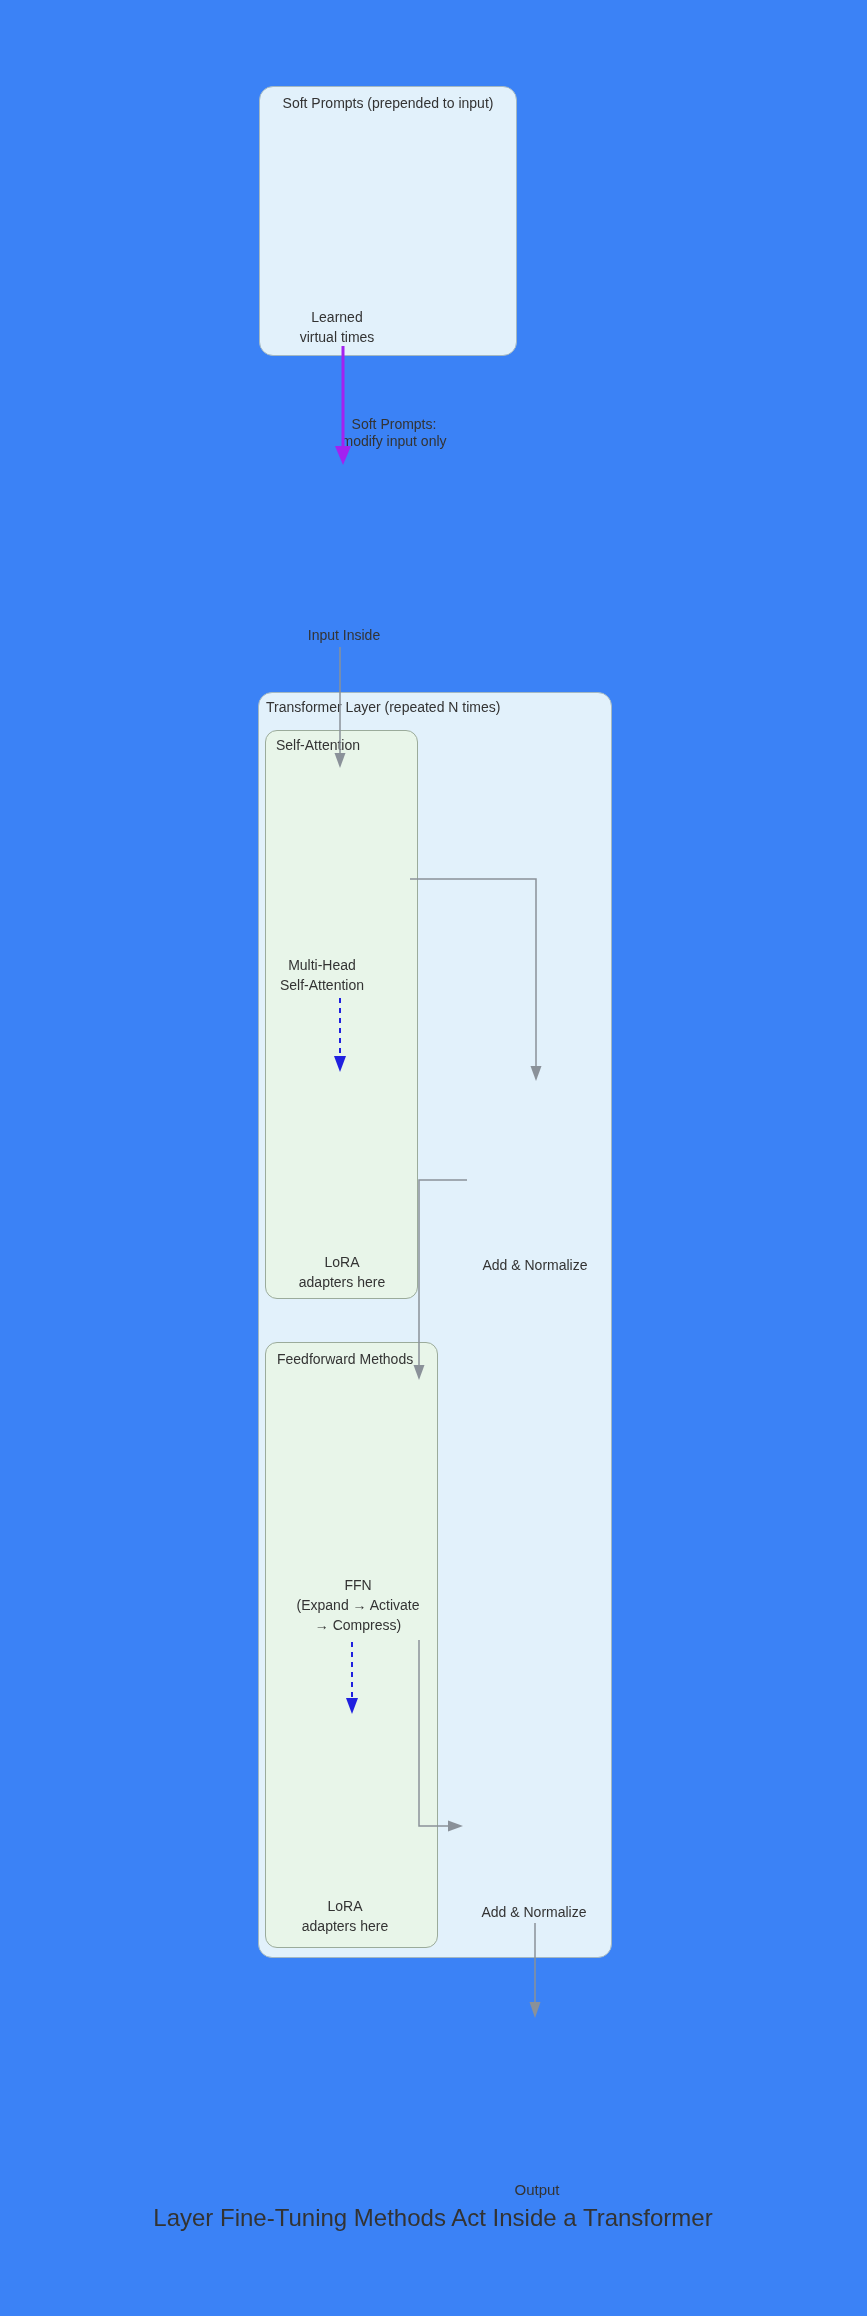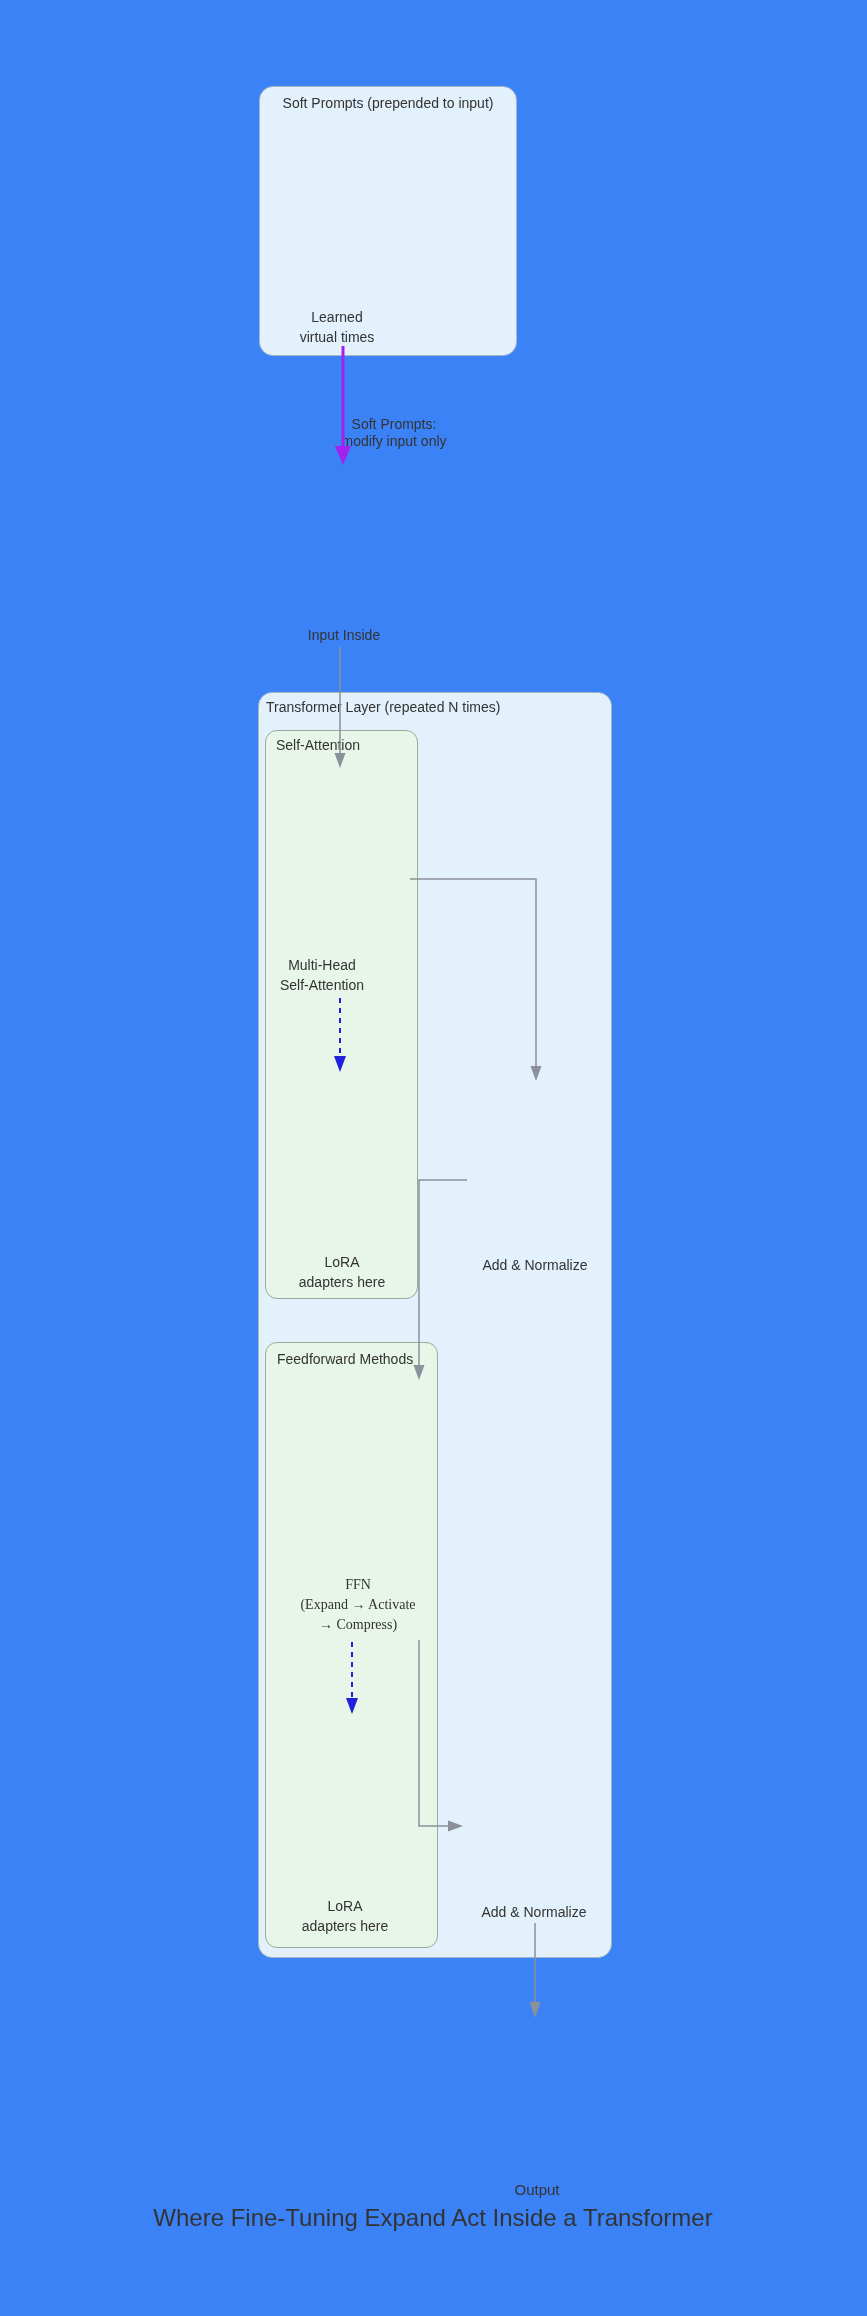--- a/index.html
+++ b/index.html
@@ -46,31 +46,31 @@
   <div class="box-title" style="left:276px;top:737px;">Self-Attention</div>
   <div class="lbl centered" style="left:322px;top:955px;">Multi-Head
 Self-Attention</div>
   <div class="lbl centered" style="left:342px;top:1252px;">LoRA
 adapters here</div>
 
   <div class="lbl centered" style="left:535px;top:1255px;">Add &amp; Normalize</div>
 
   <div class="box inner-box" style="left:265px;top:1342px;width:173px;height:606px;"></div>
   <div class="box-title" style="left:277px;top:1351px;">Feedforward Methods</div>
-  <div class="lbl centered" style="left:358px;top:1575px;font-family:Liberation Serif, serif;">FFN
+  <div class="lbl centered" style="left:358px;top:1575px;">FFN
 (Expand → Activate
 → Compress)</div>
   <div class="lbl centered" style="left:345px;top:1896px;">LoRA
 adapters here</div>
 
   <div class="lbl centered" style="left:534px;top:1902px;">Add &amp; Normalize</div>
 
   <div class="lbl small centered" style="left:537px;top:2180px;">Output</div>
 
-  <div id="main-title" style="left:433px;top:2204px;">Where Fine-Tuning Expand Act Inside a Transformer</div>
+  <div id="main-title" style="left:433px;top:2204px;">Layer Fine-Tuning Methods Act Inside a Transformer</div>
 
   <svg id="edges" width="867" height="2316" viewBox="0 0 867 2316">
 
     <g>
       <line x1="343" y1="346" x2="343" y2="447" stroke="#a322f0" stroke-width="3"></line>
       <polygon points="335,446 351,446 343,465" fill="#a322f0"></polygon>
     </g>
 
     <g>
       <line x1="340" y1="647" x2="340" y2="754" stroke="#8a9199" stroke-width="1.5"></line>

